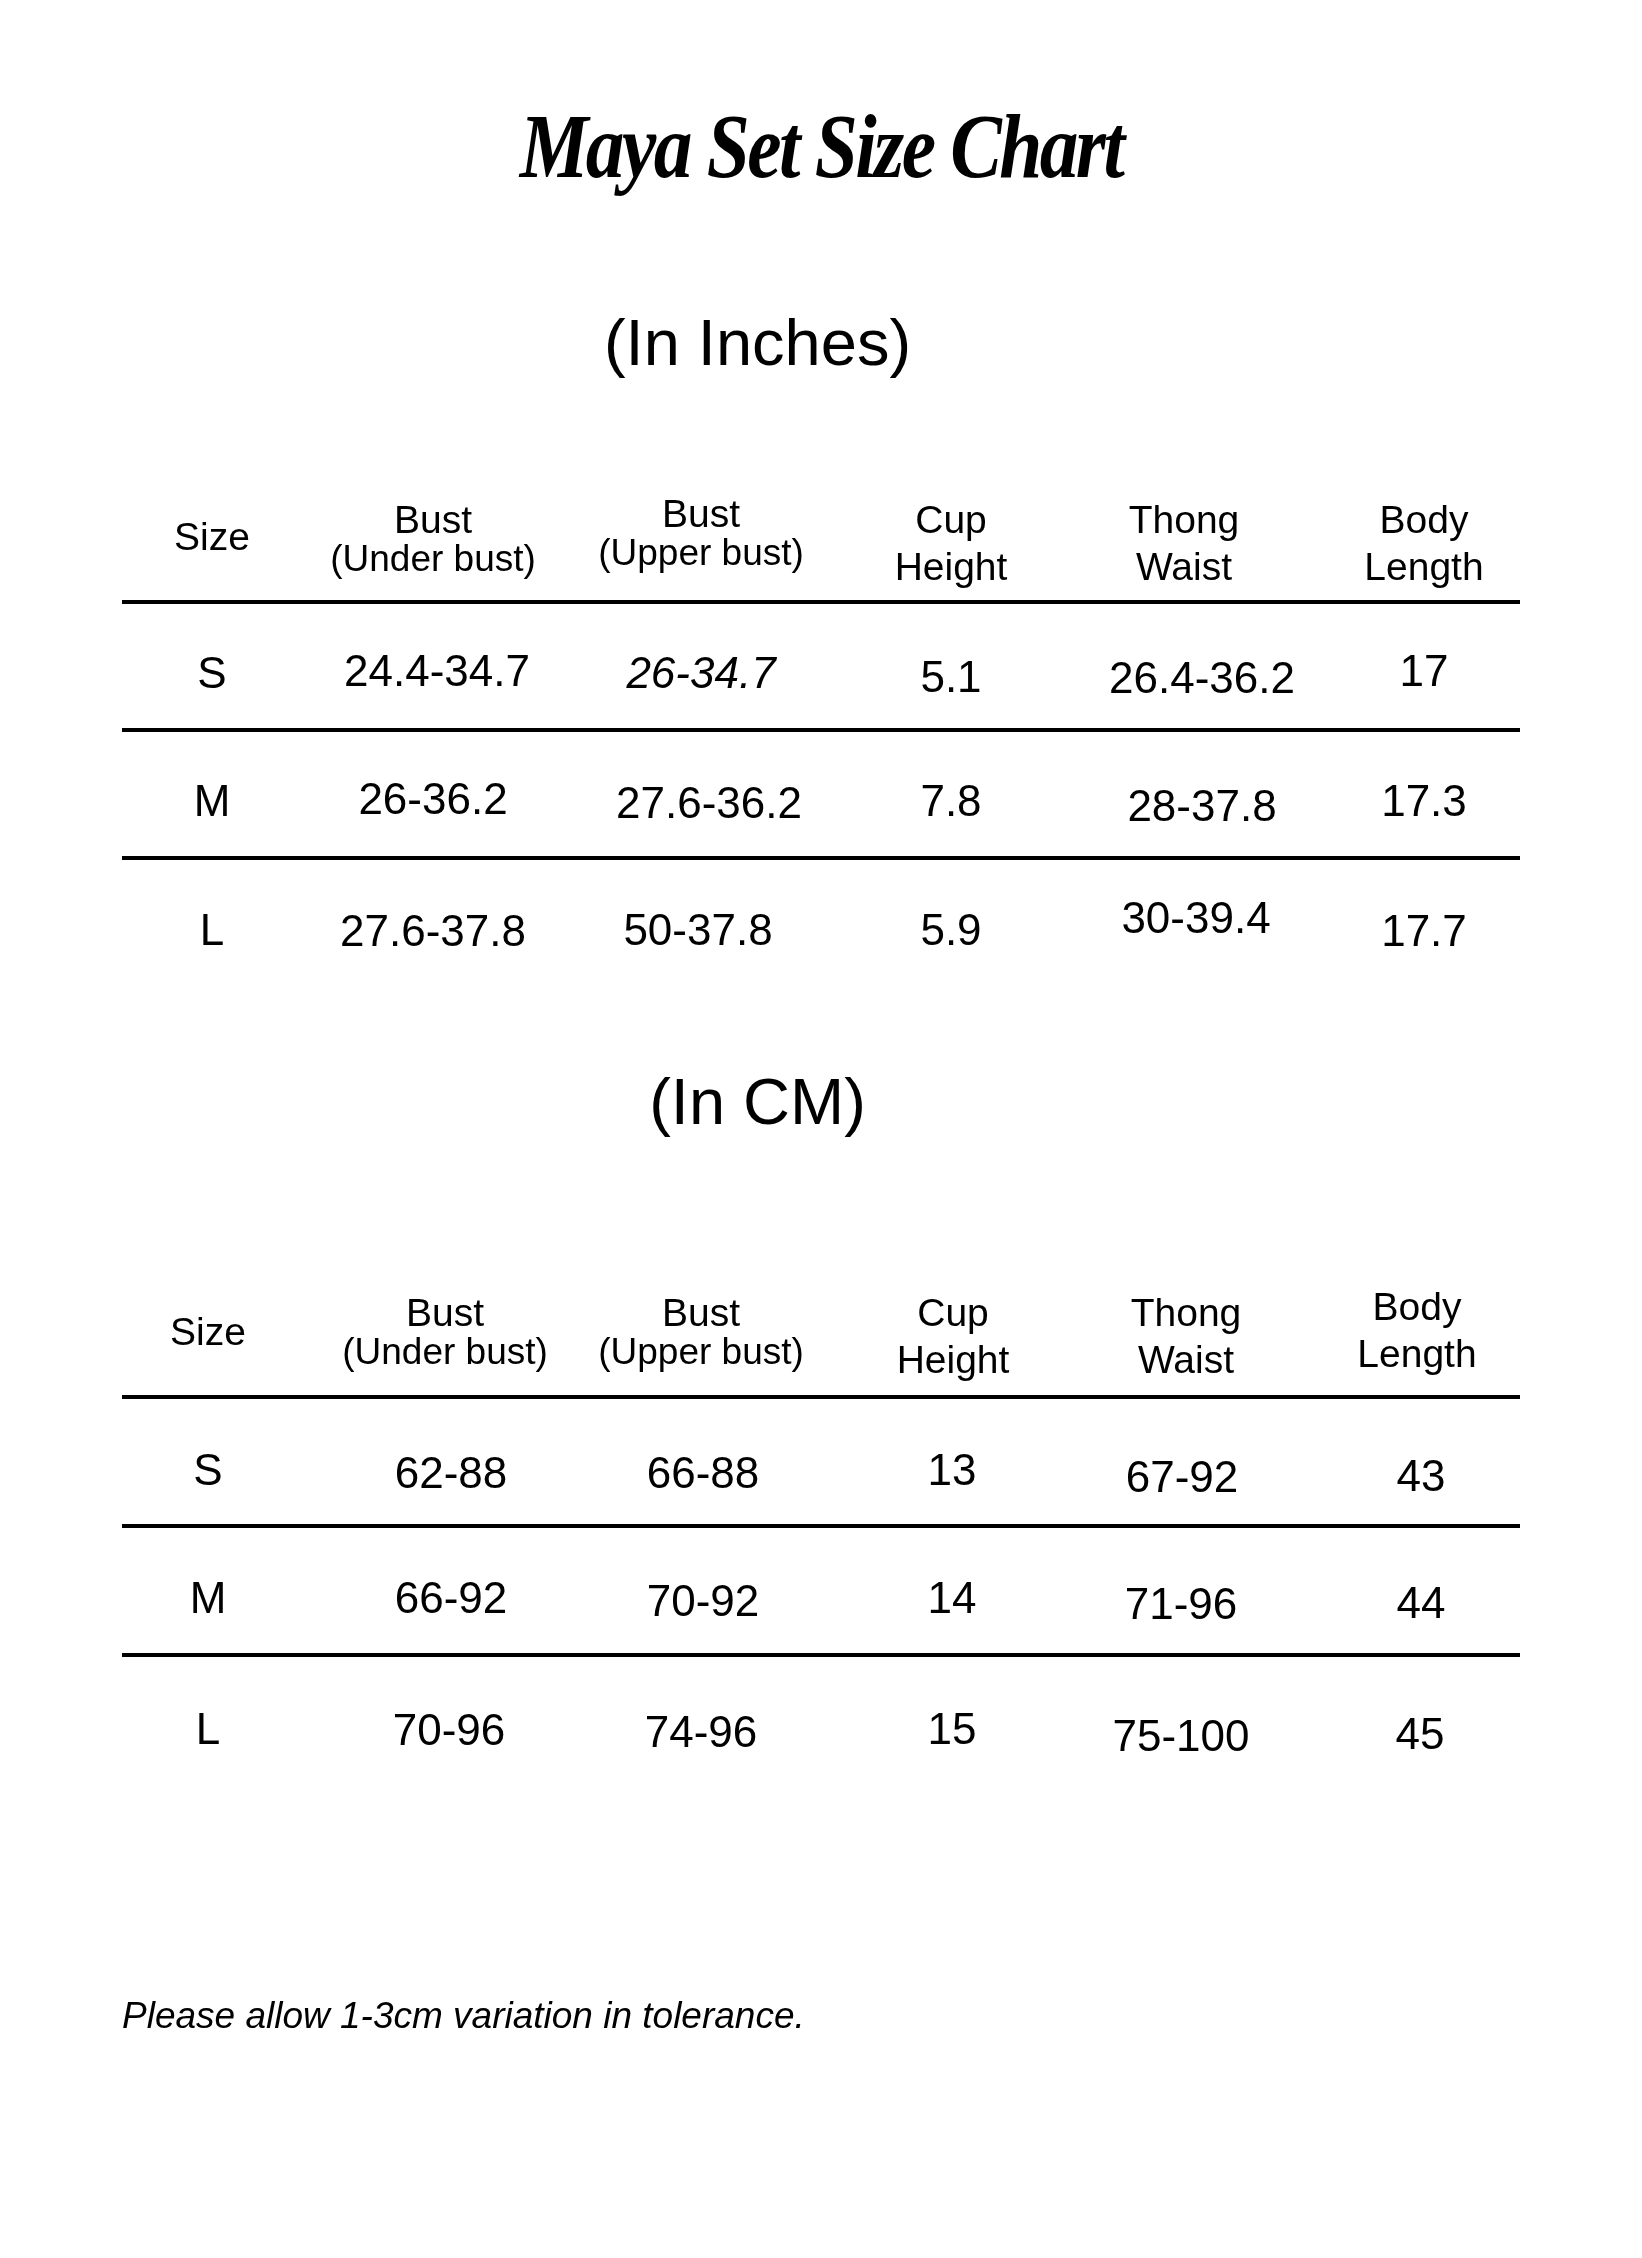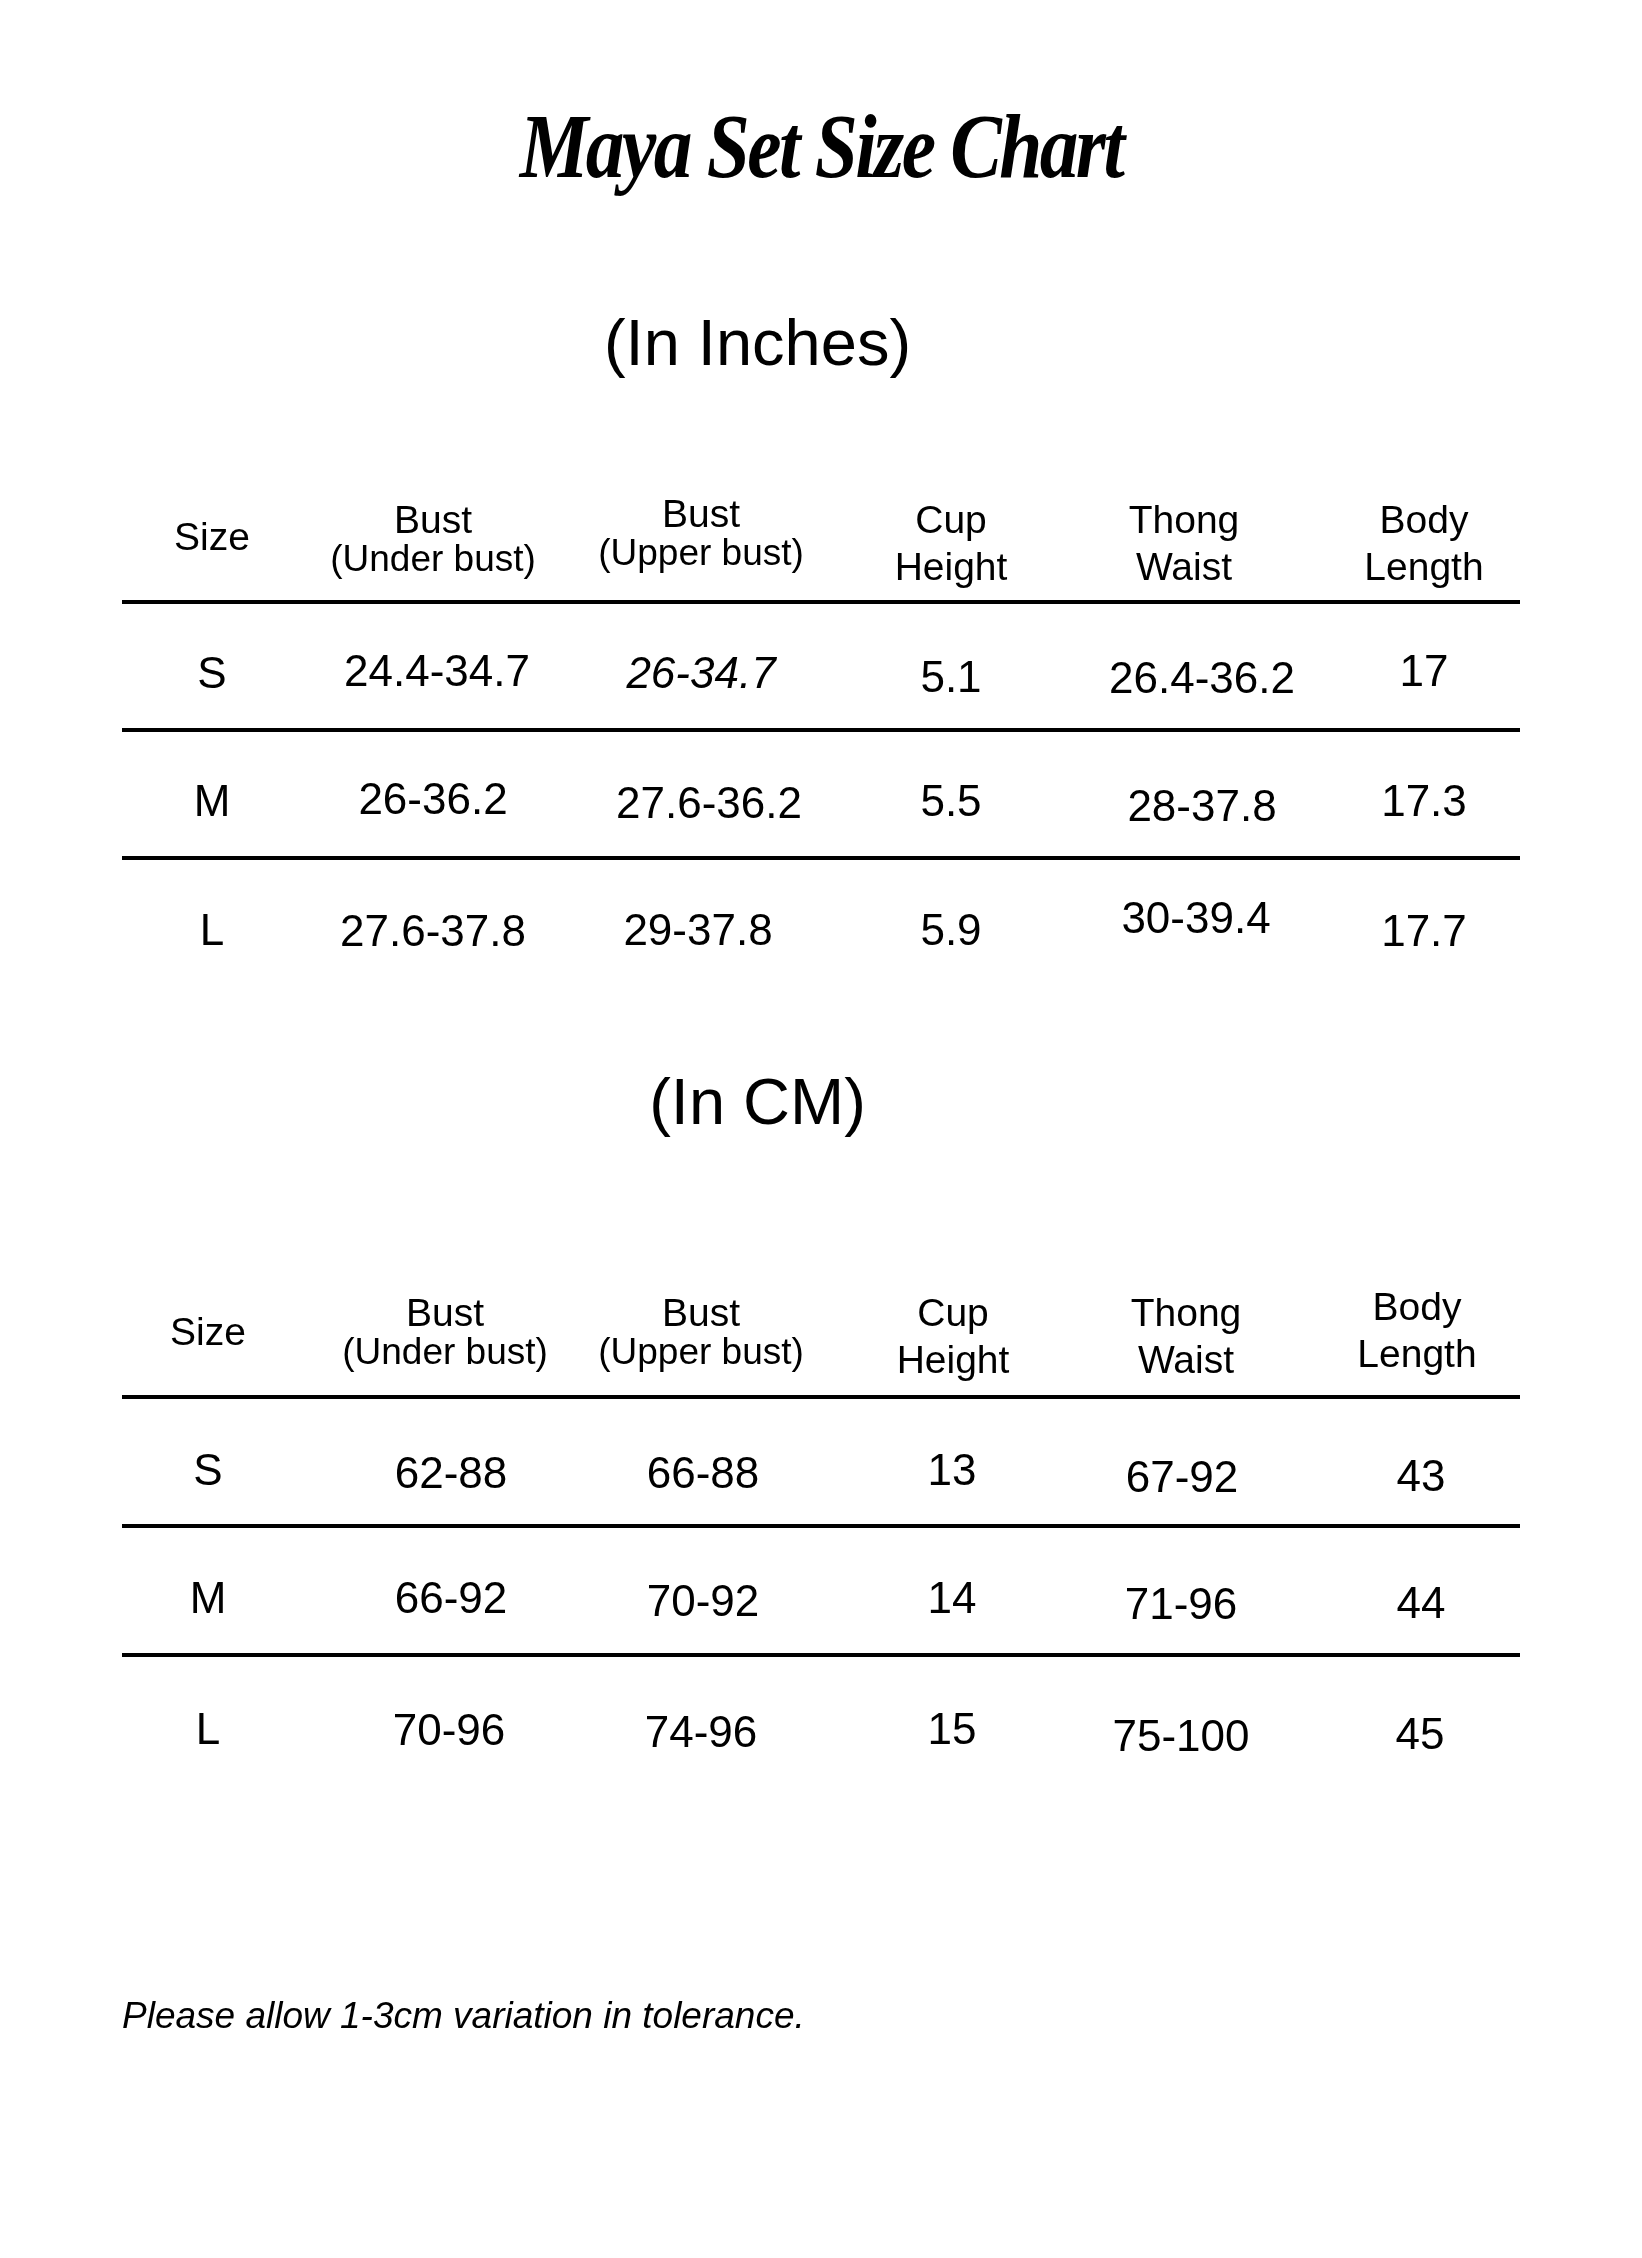--- a/index.html
+++ b/index.html
@@ -53,31 +53,31 @@
     <div class="cell" style="left:1080px; top:190px;">26.4-36.2</div>
     <div class="cell" style="left:1302px; top:183px;">17</div>
   </div>
 
   <div class="rule" style="top:240px;"></div>
 
   <div>
     <div class="cell" style="left:90px; top:313px;">M</div>
     <div class="cell" style="left:311px; top:311px;">26-36.2</div>
     <div class="cell" style="left:587px; top:315px;">27.6-36.2</div>
-    <div class="cell" style="left:829px; top:313px;">5.5</div>
+    <div class="cell" style="left:829px; top:313px;">7.8</div>
     <div class="cell" style="left:1080px; top:318px;">28-37.8</div>
     <div class="cell" style="left:1302px; top:313px;">17.3</div>
   </div>
 
   <div class="rule" style="top:368px;"></div>
 
   <div>
     <div class="cell" style="left:90px; top:442px;">L</div>
     <div class="cell" style="left:311px; top:443px;">27.6-37.8</div>
-    <div class="cell" style="left:576px; top:442px;">29-37.8</div>
+    <div class="cell" style="left:576px; top:442px;">50-37.8</div>
     <div class="cell" style="left:829px; top:442px;">5.9</div>
     <div class="cell" style="left:1074px; top:430px;">30-39.4</div>
     <div class="cell" style="left:1302px; top:443px;">17.7</div>
   </div>
 </div>
 
 <div class="section-title" style="top:1064px;">(In CM)</div>
 
 <div class="table" style="top:1283px;">
   <div class="hcell" style="left:86px; top:24.6px;">Size</div>

